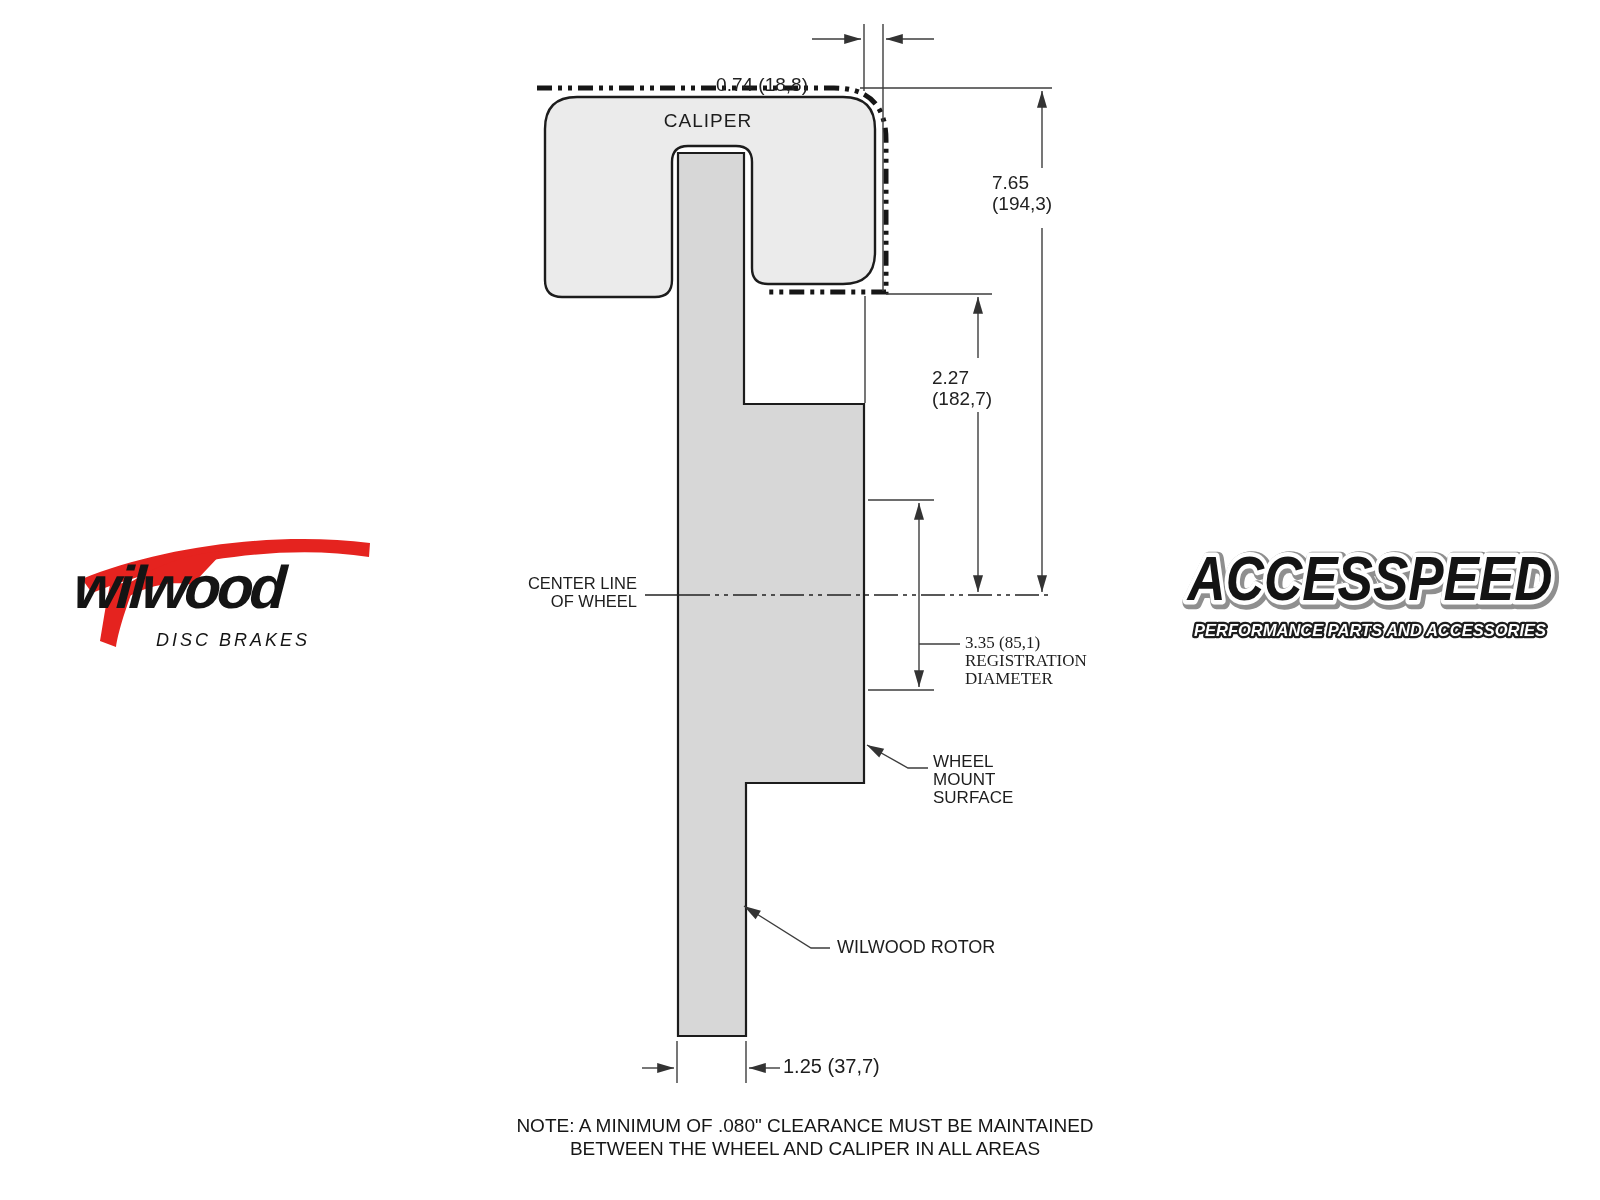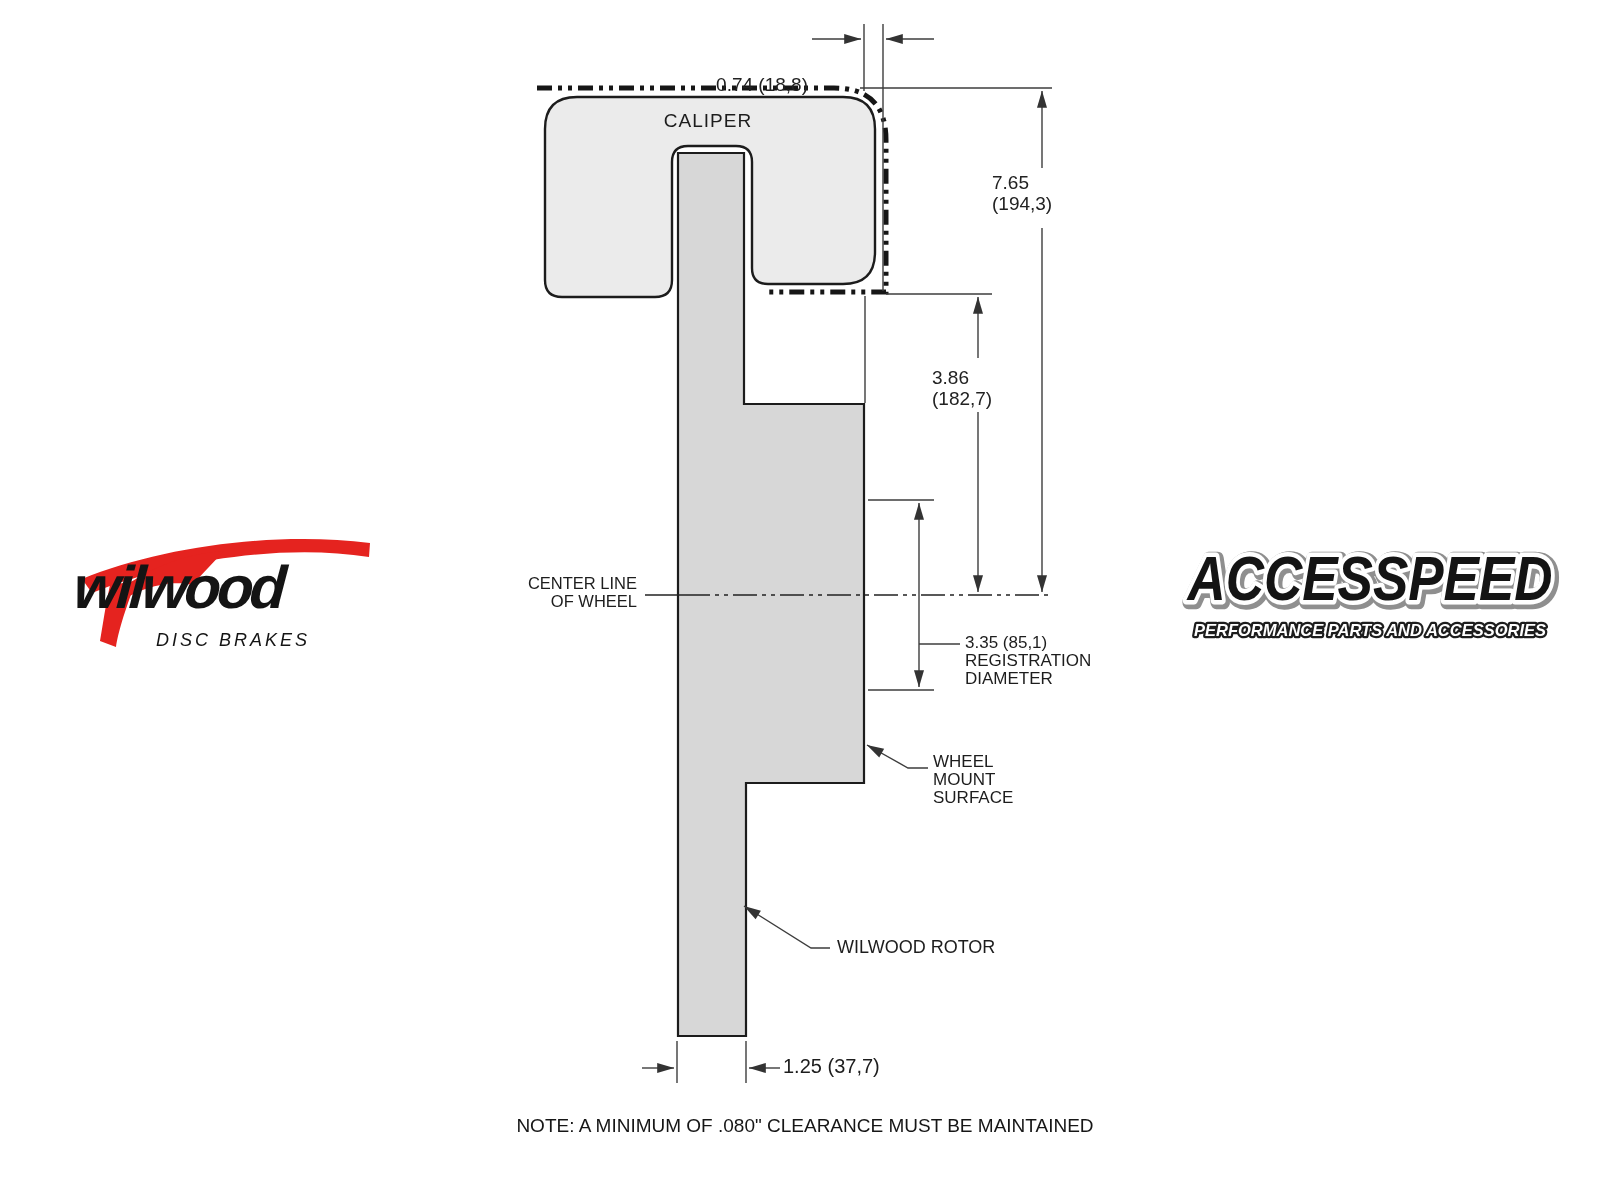--- a/index.html
+++ b/index.html
@@ -79,47 +79,48 @@
   <div class="lbl caliper-txt" style="left:648px;top:111px;width:120px;">CALIPER</div>
 
   <div class="lbl dim dim-r" style="left:660px;top:27px;width:148px;margin-top:48px;">0.74 (18,8)</div>
 
   <div class="lbl dim dim-c" style="left:992px;top:173px;width:100px;">
     <div>7.65</div>
     <div>(194,3)</div>
   </div>
 
   <div class="lbl dim dim-c" style="left:932px;top:368px;width:100px;">
-    <div>3.86</div>
+    <div>2.27</div>
     <div>(182,7)</div>
   </div>
 
   <div class="lbl cl-lbl" style="left:495px;top:575px;width:142px;">
     <div>CENTER LINE</div>
     <div>OF WHEEL</div>
   </div>
 
-  <div class="lbl small-lbl" style="left:965px;top:634px;">
+  <div class="lbl small-lbl" style="left:965px;top:634px;font-family:Liberation Serif, serif;">
     <div>3.35 (85,1)</div>
     <div>REGISTRATION</div>
     <div>DIAMETER</div>
   </div>
 
   <div class="lbl small-lbl" style="left:933px;top:753px;">
     <div>WHEEL</div>
     <div>MOUNT</div>
     <div>SURFACE</div>
   </div>
 
   <div class="lbl rotor-lbl" style="left:837px;top:938px;">WILWOOD ROTOR</div>
 
   <div class="lbl rotorw" style="left:783px;top:1056px;">1.25 (37,7)</div>
 
   <div class="lbl note" style="left:455px;top:1114px;width:700px;">
     <div>NOTE: A MINIMUM OF .080" CLEARANCE MUST BE MAINTAINED</div>
+    <div>BETWEEN THE WHEEL AND CALIPER IN ALL AREAS</div>
   </div>
 
   <div class="wilwood">
     <svg width="320" height="132" viewBox="0 0 320 132">
       <path d="M12,52 C90,20 205,4 300,16 L299,30 C212,16 100,34 22,66 Z" fill="#e5231f"></path>
       <path d="M46,66 C80,38 122,26 154,24 L122,58 C100,52 68,62 52,74 Z" fill="#e5231f"></path>
       <path d="M40,58 L66,54 C54,86 48,106 46,120 L30,114 C33,96 36,76 40,58 Z" fill="#e5231f"></path>
     </svg>
     <div class="wilwood-script">wilwood</div>
     <div class="wilwood-tag">DISC BRAKES</div>

